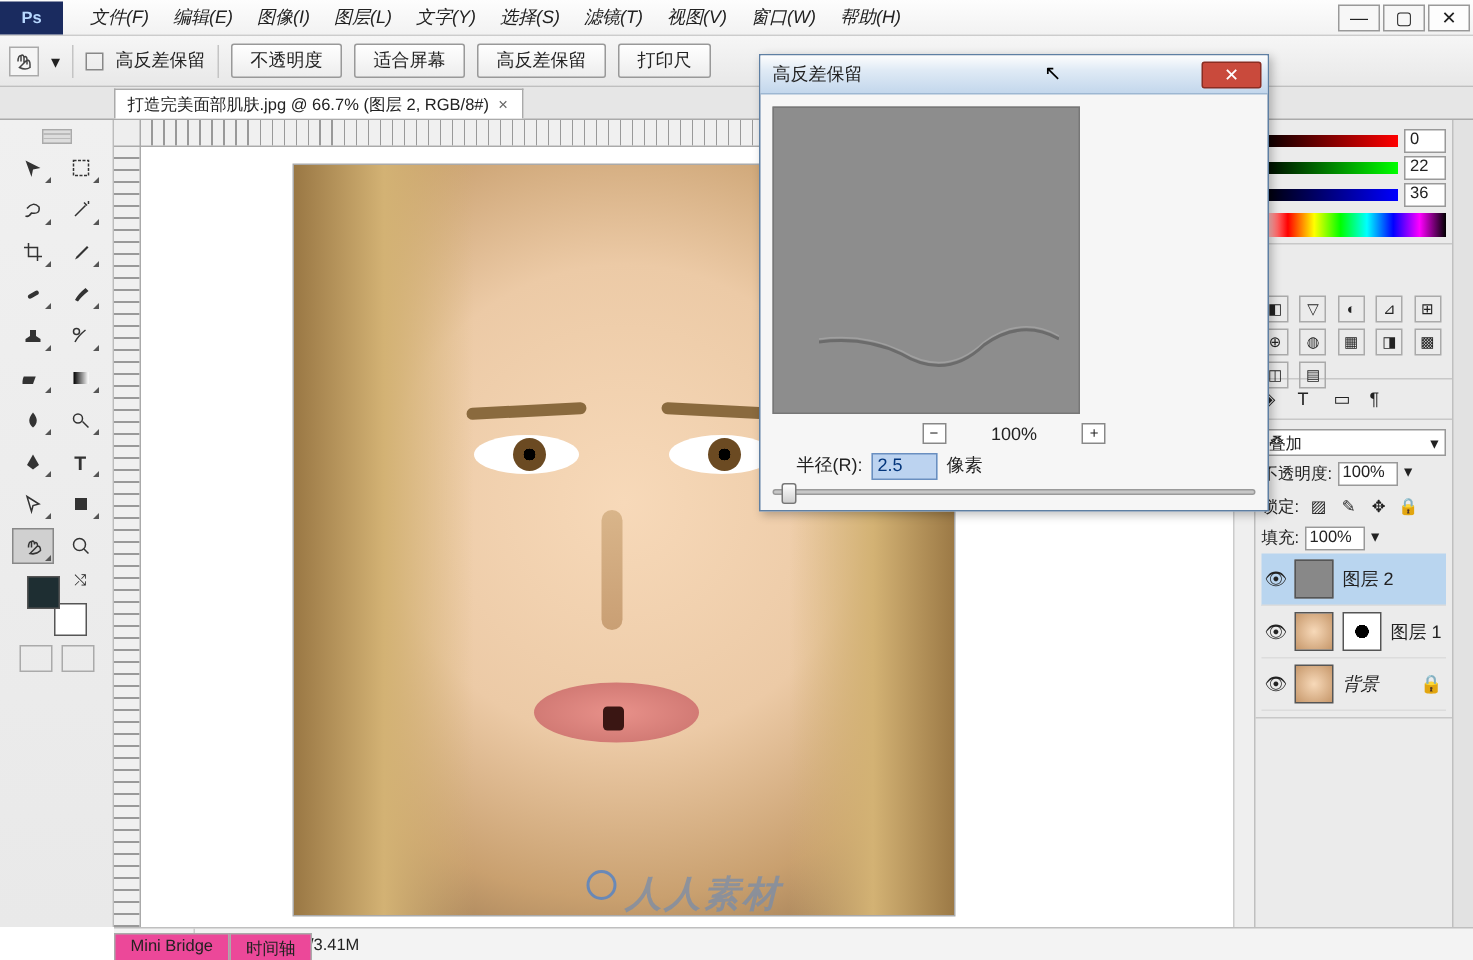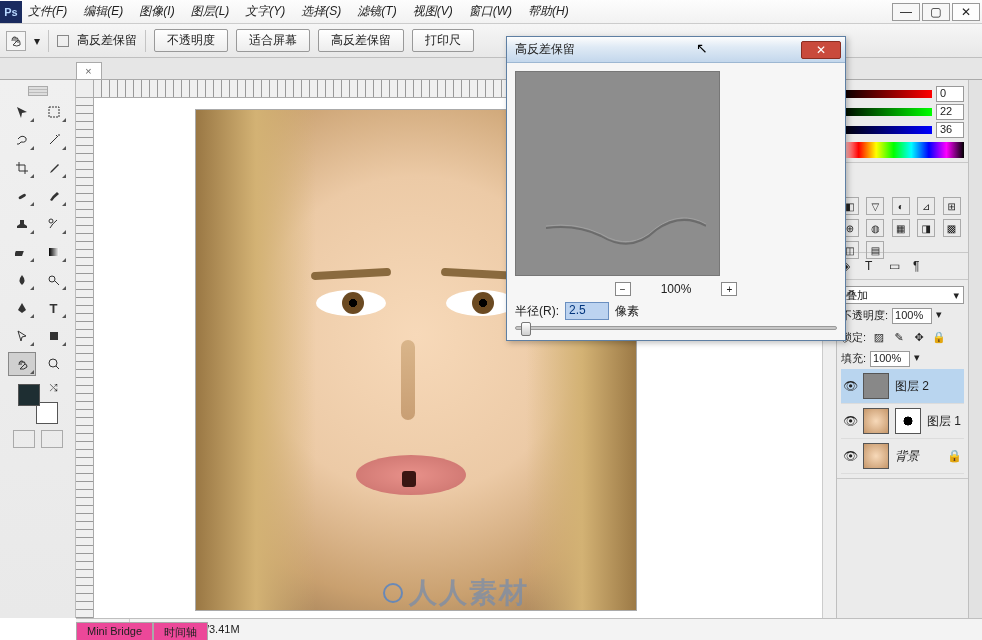--- a/index.html
+++ b/index.html
@@ -1,19 +1,19 @@
 <!DOCTYPE html>
 <html><head>
 <meta charset="utf-8">
 <style>
 * { box-sizing: border-box; margin: 0; padding: 0; font-family: "Microsoft YaHei", SimSun, Arial, sans-serif; }
 body { width: 982px; height: 640px; background: #fff; overflow: hidden; font-size: 12px; color: #222; position: relative; }
 
 .titlebar { height: 24px; background: linear-gradient(#fdfdfd,#f2f2f2); border-bottom: 1px solid #ccc; display: flex; align-items: center; }
-.ps-logo { width: 22px; height: 22px; background: #1a2b5f; color: #b8d8ff; font-weight: bold; display: flex; align-items: center; justify-content: center; font-size: 11px; margin-right: 0; }
+.ps-logo { width: 42px; height: 22px; background: #1a2b5f; color: #b8d8ff; font-weight: bold; display: flex; align-items: center; justify-content: center; font-size: 11px; margin-right: 12px; }
 .menubar { display: flex; gap: 12px; padding-left: 4px; flex: 1; font-style: italic; }
 .menu-item { padding: 2px 2px; cursor: default; }
 .win-controls { display: flex; margin-left: auto; gap: 2px; padding-right: 2px; }
 .win-btn { width: 28px; height: 18px; background: #f7f7f7; border: 1px solid #999; display: flex; align-items: center; justify-content: center; }
 .win-btn.cl { background: #fdfdfd; }
 
 .optionsbar { height: 34px; background: linear-gradient(#f6f6f6,#e8e8e8); border-bottom: 1px solid #bfbfbf; display: flex; align-items: center; gap: 8px; padding: 0 6px; }
 .opt-icon { width: 20px; height: 20px; border: 1px solid #aaa; display: flex; align-items: center; justify-content: center; background: #f5f5f5; }
 .vsep { width: 1px; height: 22px; background: #c4c4c4; }
 .opt-check { width: 12px; height: 12px; border: 1px solid #888; }
@@ -49,21 +49,21 @@
 .eye { position: absolute; width: 70px; height: 26px; background: #fff; border-radius: 50%; }
 .eye::after { content:''; position:absolute; width: 22px; height: 22px; background: radial-gradient(circle, #000 25%, #6b4a22 26% 70%, #2d1e0f 100%); border-radius: 50%; top: 2px; left: 26px; }
 .eye.L { top: 180px; left: 120px; }
 .eye.R { top: 180px; left: 250px; }
 .brow { position: absolute; width: 80px; height: 8px; background: #8a6a3e; border-radius: 4px; }
 .brow.L { top: 160px; left: 115px; transform: rotate(-3deg); }
 .brow.R { top: 160px; left: 245px; transform: rotate(3deg); }
 .nose { position: absolute; top: 230px; left: 205px; width: 14px; height: 80px; background: linear-gradient(#d9b58a,#c99f74); border-radius: 8px; }
 .lips { position: absolute; top: 345px; left: 160px; width: 110px; height: 40px; background: radial-gradient(ellipse at center, #e8918a, #c9716c); border-radius: 50%; }
 .lips::after { content:''; position: absolute; top: 16px; left: 46px; width: 14px; height: 16px; background: #3a1613; border-radius: 3px; }
-.watermark { position: absolute; bottom: 6px; left: 50%; transform: translateX(-50%); font-size: 28px; font-weight: bold; color: rgba(120,140,170,.75); letter-spacing: 2px; display:flex; align-items:center; gap:6px;}
+.watermark { position: absolute; bottom: 6px; left: 50%; transform: translateX(-50%); font-size: 24px; font-weight: bold; color: rgba(120,140,170,.75); letter-spacing: 2px; display:flex; gap:6px;font-style:italic;}
 .wm-ico { width:20px; height:20px; border:2px solid rgba(80,130,200,.8); border-radius:50%;}
 
 .panels-col { width: 132px; background: #ebebeb; border-left: 1px solid #bfbfbf; display: flex; flex-direction: column; }
 .panels-col.right2 { width: 14px; background: #e2e2e2; }
 .pn-sec { border-bottom: 1px solid #c8c8c8; padding: 4px 4px; }
 .clr-sliders .row { display: flex; align-items: center; gap: 4px; margin: 2px 0; }
 .clr-slider { flex: 1; height: 8px; }
 .clr-red { background: linear-gradient(90deg,#000,#ff0000); }
 .clr-grn { background: linear-gradient(90deg,#000,#00ff00); }
 .clr-blu { background: linear-gradient(90deg,#000,#0000ff); }
@@ -98,21 +98,21 @@
 .dlg-title { height: 26px; background: linear-gradient(#fdfdfd,#dfeaf5 40%,#c3d7ec); border-bottom: 1px solid #9db7d2; display: flex; align-items: center; padding: 0 4px 0 8px; font-size: 12px; }
 .dlg-close { margin-left: auto; width: 40px; height: 18px; background: #c94a3c; border: 1px solid #8a2d22; color: #fff; display: flex; align-items: center; justify-content: center; border-radius: 2px; }
 .dlg-body { display: flex; padding: 8px; gap: 10px; }
 .dlg-left { flex: 1; }
 .preview-box { width: 205px; height: 205px; border: 1px solid #777; background: #8d8d8d; position: relative; overflow: hidden; }
 .prev-curve { position: absolute; top: 140px; left: 30px; width: 160px; height: 40px; }
 .prev-path { stroke: #6b6b6b; stroke-width: 2; fill: none; }
 .prev-path2 { stroke: #a0a0a0; stroke-width: 1; fill: none; }
 .zoom-row { display: flex; align-items: center; justify-content: center; gap: 30px; margin: 6px 0; }
 .zbtn { width: 16px; height: 14px; border: 1px solid #888; background: #fff; display:flex; align-items:center; justify-content:center; font-size:10px;}
-.radius-row { display: flex; align-items: center; gap: 6px; margin: 6px 0; }
+.radius-row { display: flex; gap: 6px; margin: 6px 16px; }
 .radius-in { width: 44px; height: 18px; border: 1px solid #6a8fc0; background: #bcd3f0; color: #04367c; text-align: left; padding: 0 3px; }
 .slider-track { height: 4px; background: #c7c7c7; border: 1px solid #9a9a9a; border-radius: 2px; margin: 6px 0 2px; position: relative; }
 .slider-thumb { position: absolute; top: -5px; left: 5px; width: 10px; height: 14px; background: linear-gradient(#fff,#cfcfcf); border: 1px solid #777; border-radius: 2px; }
 .dlg-right { width: 92px; display: flex; flex-direction: column; gap: 6px; }
 .dlg-btn { height: 22px; border: 1px solid #7a9dbf; border-radius: 3px; background: linear-gradient(#fff,#eef4fa); display: flex; align-items: center; justify-content: center; }
 .dlg-btn.primary { background: linear-gradient(#e8f7fc,#b8e8f5); border-color: #4fa9c8; }
 .chk { display: flex; gap: 4px; align-items: center; margin-top: 4px; }
 .chkbox { width: 12px; height: 12px; border: 1px solid #5b7da0; background: #fff; display: flex; align-items: center; justify-content: center; color: #2a5d9a; font-size: 10px; }
 
 .cursor-ptr { position: absolute; top: 40px; left: 696px; z-index: 60; font-size: 14px; color: #000; pointer-events: none; }
@@ -157,20 +157,21 @@
   <span>高反差保留</span>
   <div class="vsep"></div>
   <div class="opt-btn">不透明度</div>
   <div class="opt-btn">适合屏幕</div>
   <div class="opt-btn">高反差保留</div>
   <div class="opt-btn">打印尺</div>
 </div>
 
 <div class="tabbar">
   <div class="doc-tab">
+    <span>打造完美面部肌肤.jpg @ 66.7% (图层 2, RGB/8#)</span>
     <span class="x">×</span>
   </div>
 </div>
 
 <div class="workspace">
 
   <div class="tools-col">
     <div class="tabh"></div>
     <div class="tool-grid">
       <div class="tool">

